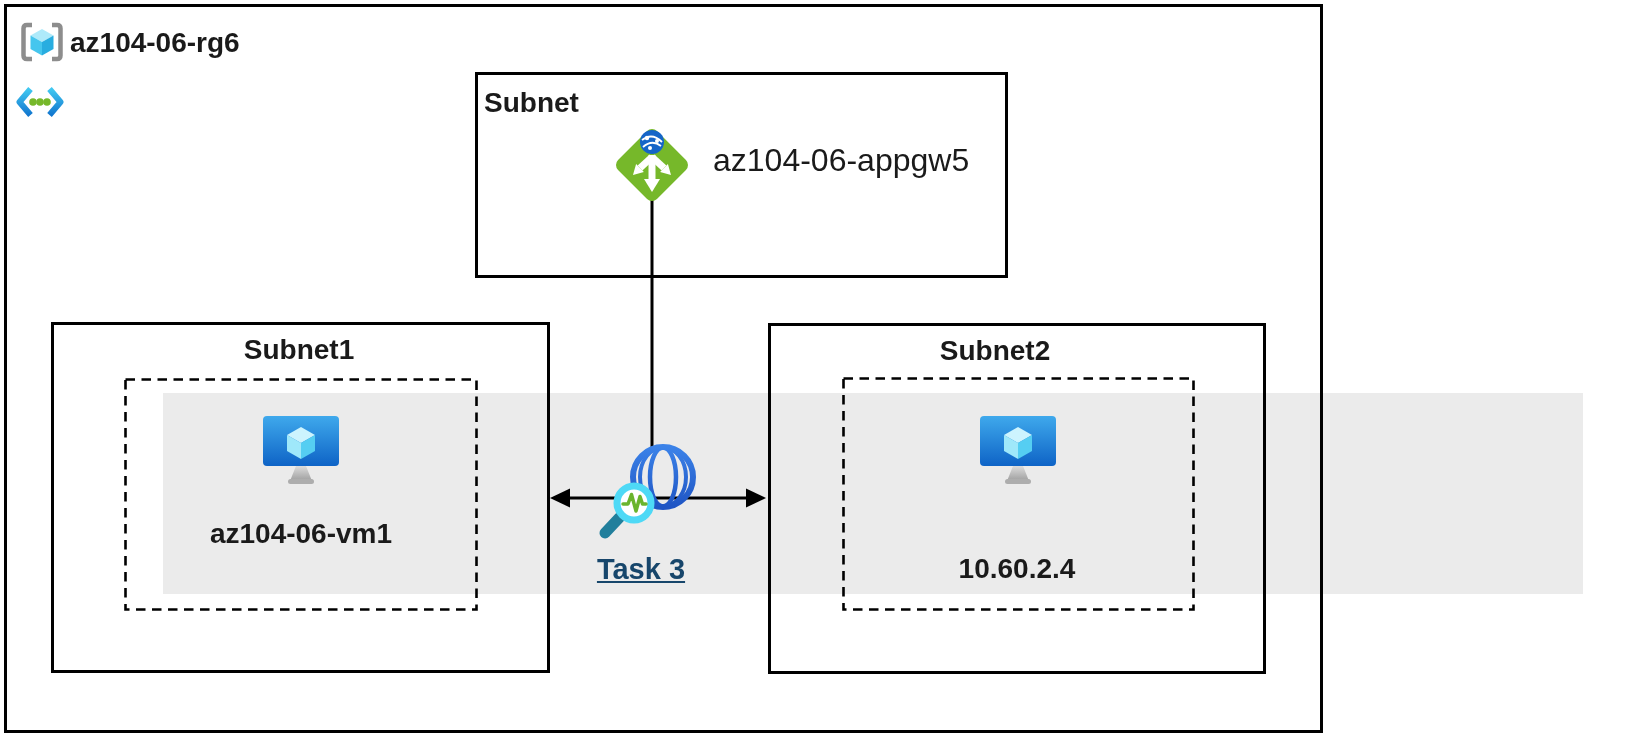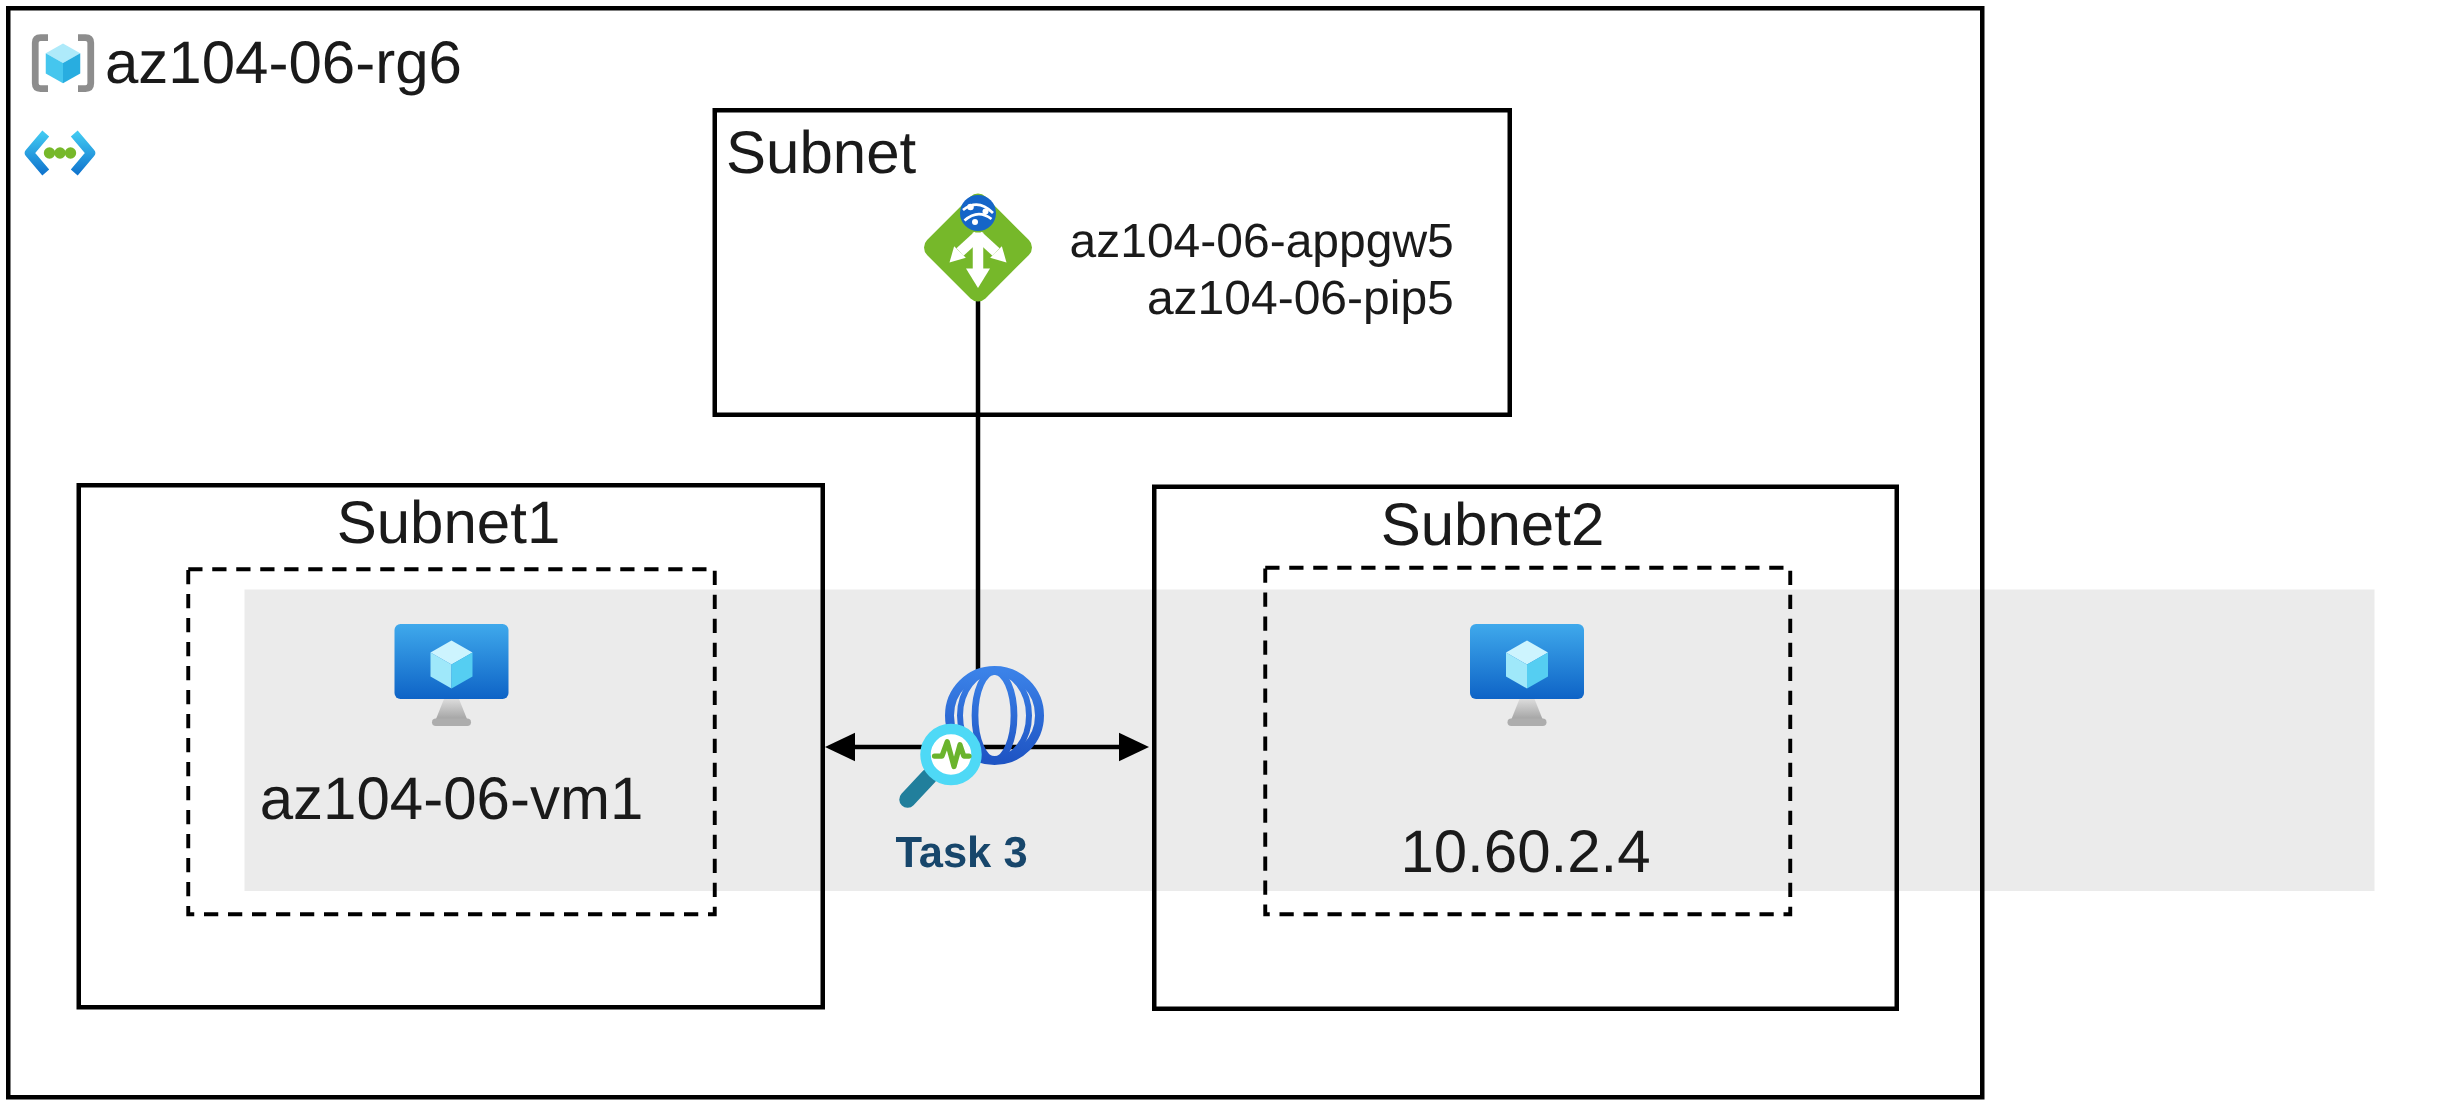--- a/index.html
+++ b/index.html
@@ -14,27 +14,27 @@
   .outer-box{
     position:absolute;left:4px;top:4px;width:1319px;height:729px;
     border:3px solid #000;box-sizing:border-box;background:transparent;
   }
   .solid-box{
     position:absolute;border:3px solid #000;box-sizing:border-box;background:transparent;
   }
   .gw-box{left:475px;top:72px;width:533px;height:206px;}
   .sn1-box{left:51px;top:322px;width:499px;height:351px;}
   .sn2-box{left:768px;top:323px;width:498px;height:351px;}
-  .lbl{position:absolute;font-size:40px;line-height:37px;white-space:nowrap;}
+  .lbl{position:absolute;font-size:28px;line-height:37px;white-space:nowrap;font-weight:bold;}
   .lbl.center{transform:translateX(-50%);text-align:right;}
   .legend-lbl{left:70px;}
   .gw-labels{position:absolute;left:713px;top:141px;font-size:32px;line-height:38px;white-space:nowrap;text-align:right;}
   .task{
     position:absolute;left:641px;top:553px;transform:translateX(-50%);
-    font-size:29px;font-weight:bold;color:#17466b;white-space:nowrap;
+    font-size:29px;font-weight:bold;color:#17466b;white-space:nowrap;text-decoration:underline;
   }
   .backend{
     position:absolute;left:1457px;top:464px;transform:translateX(-50%);
     font-size:33px;white-space:nowrap;
   }
   svg.overlay{position:absolute;left:0;top:0;width:1625px;height:736px;pointer-events:none;}
   svg.icon{position:absolute;}
 </style>
 </head>
 <body>
@@ -92,21 +92,20 @@
     <polygon points="63,54 52.1,50.9 59.9,43.1" fill="#fff"></polygon>
     <circle cx="44" cy="21" r="12" fill="#1565c8"></circle>
     <path d="M34,19 Q44,11 54,21" fill="none" stroke="#fff" stroke-width="1.8"></path>
     <path d="M35,26 Q44,18 53,25" fill="none" stroke="#fff" stroke-width="1.8"></path>
     <circle cx="39" cy="17" r="2.2" fill="#fff"></circle>
     <circle cx="49" cy="20" r="2" fill="#fff"></circle>
     <circle cx="42" cy="27" r="2" fill="#fff"></circle>
   </svg>
   <div class="gw-labels">
     <div>az104-06-appgw5</div>
-    <div>az104-06-pip5</div>
   </div>
 
   <div class="lbl center" style="left:299px;top:331px">Subnet1</div>
   <svg class="icon" style="left:262px;top:415px" width="78" height="74" viewBox="0 0 78 74">
     <defs>
       <linearGradient id="mon1" x1="0" y1="0" x2="0" y2="1">
         <stop offset="0" stop-color="#3fa9ec"></stop>
           <stop offset="1" stop-color="#0e63c6"></stop>
       </linearGradient>
       <linearGradient id="st1" x1="0" y1="0" x2="0" y2="1">

